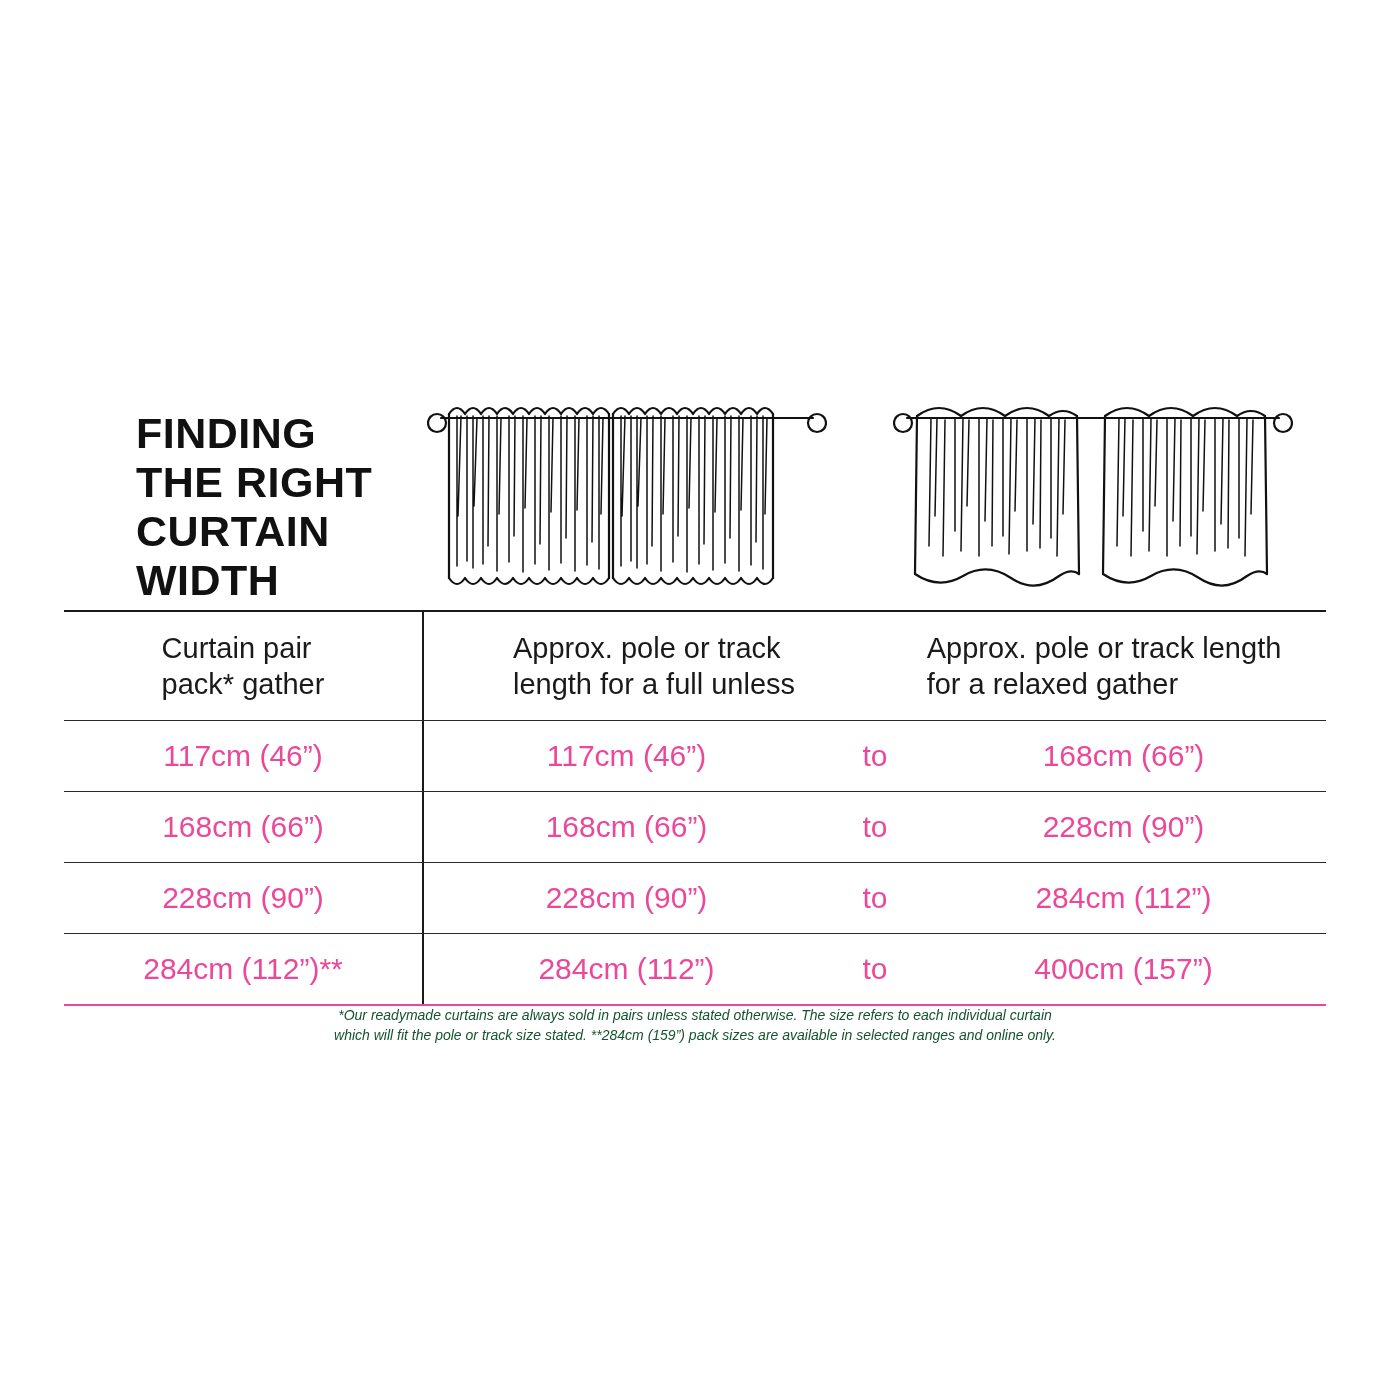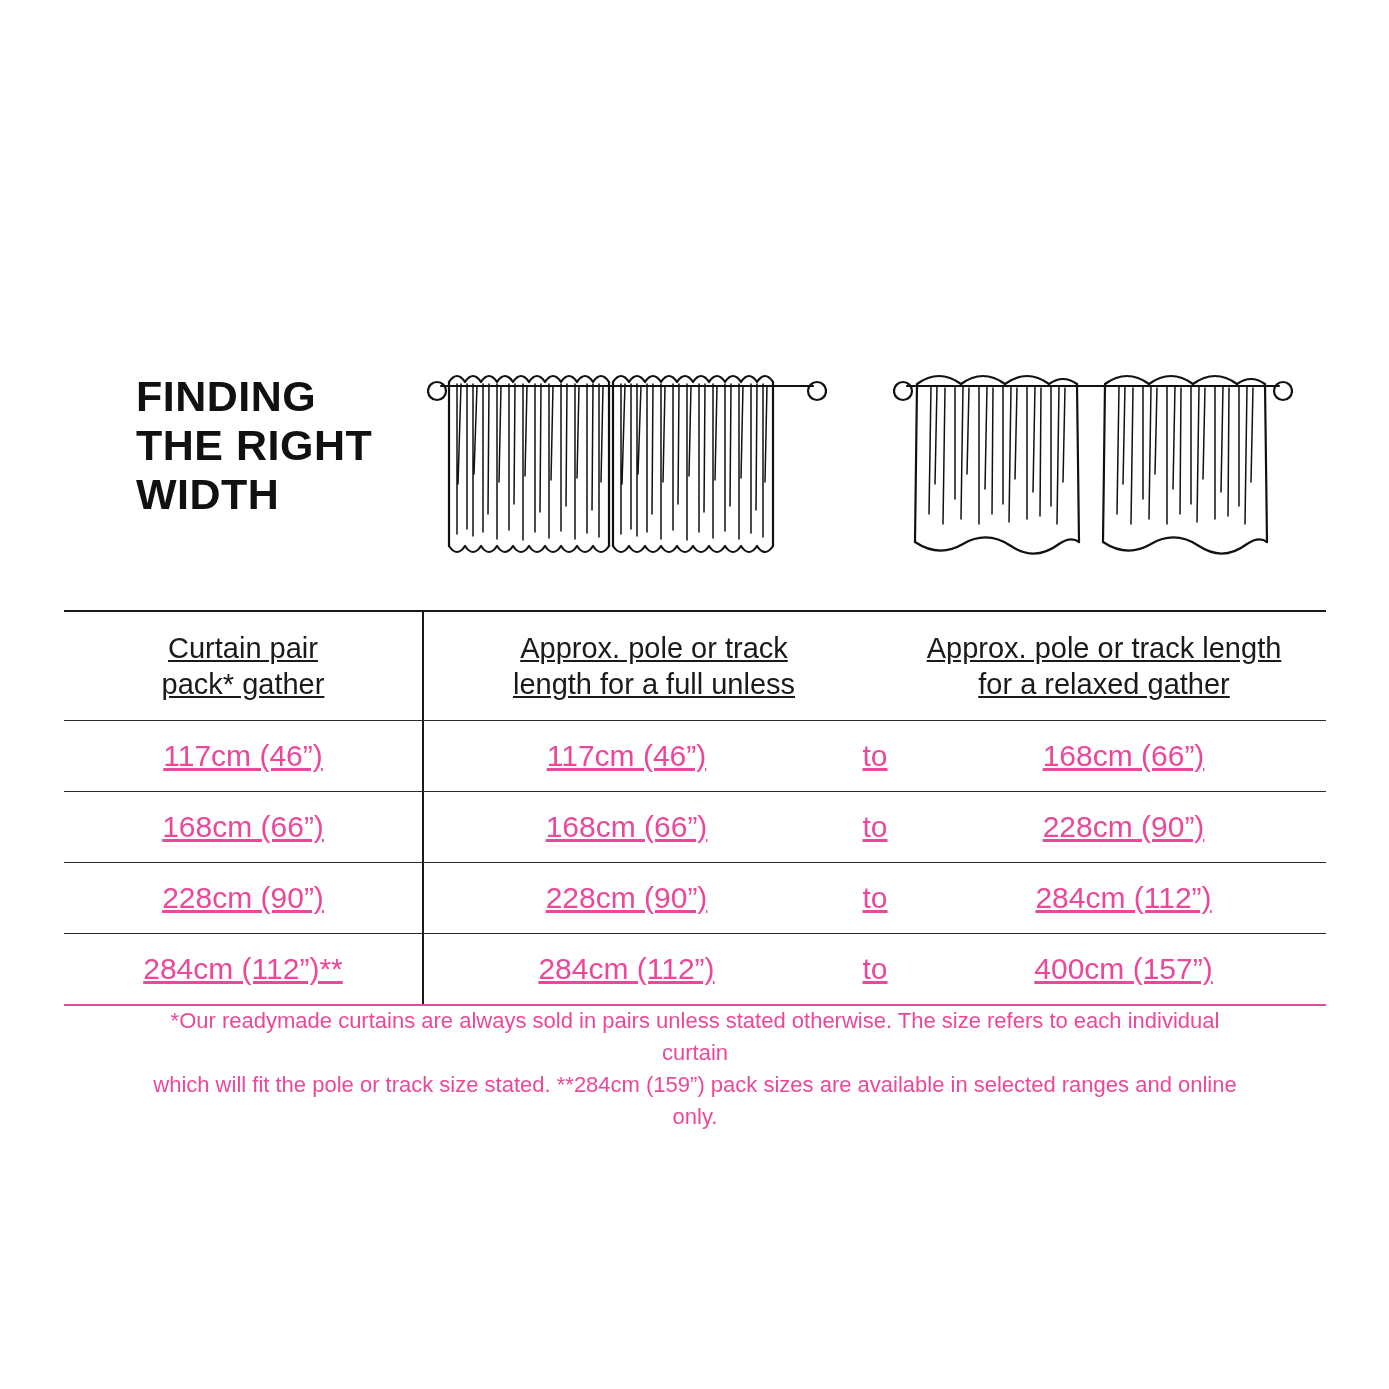--- a/index.html
+++ b/index.html
@@ -19,25 +19,25 @@
     position: relative;
     width: 1389px;
     height: 1389px;
     background: #ffffff;
   }
 
   
   .header {
     position: absolute;
     left: 64px;
-    top: 360px;
+    top: 376px;
     width: 1262px;
     height: 250px;
     display: flex;
-    align-items: flex-start;
+    align-items: center;
   }
 
   .title {
     width: 330px;
     padding-left: 72px;
     box-sizing: border-box;
     font-size: 43px;
     line-height: 1.14;
     font-weight: bold;
     letter-spacing: 0.5px;
@@ -74,22 +74,20 @@
     border-bottom: 1.5px solid #2a2a2a;
     box-sizing: border-box;
   }
   .row:last-child { border-bottom: 2px solid #ec4899; }
 
   .cell {
     box-sizing: border-box;
     display: flex;
     align-items: center;
     justify-content: center;
-    text-align: center;
-    text-decoration: underline;
   }
 
   .c1 {
     width: 360px;
     border-right: 2px solid #1a1a1a;
     padding: 0 12px;
   }
   .c2 { flex: 1; padding: 0 12px; }
   .c3 { width: 92px; }
   .c4 { flex: 1; padding: 0 12px; }
@@ -116,35 +114,37 @@
 
   .head-inner { display: block; }
 
   
   .footnote {
     position: absolute;
     left: 150px;
     top: 1005px;
     width: 1090px;
     text-align: center;
-    font-size: 22px;
+    font-size: 14px;
     line-height: 1.45;
-    color: #ec4899;
+    color: #14532d;
+    font-style: italic;
   }
 </style>
 </head>
 <body>
 
 <div class="sheet">
 
   <div class="header">
 
     <div class="title">
       <div>FINDING</div>
       <div>THE RIGHT</div>
+      <div>CURTAIN</div>
       <div>WIDTH</div>
     </div>
 
     <div class="illus-wrap">
 
       <svg class="illus" viewBox="0 0 400 215">
         <g fill="none" stroke="#111" stroke-width="2.2" stroke-linejoin="round" stroke-linecap="round">
 
           <line x1="14" y1="22" x2="386" y2="22"></line>
           <circle cx="10" cy="27" r="9"></circle>

